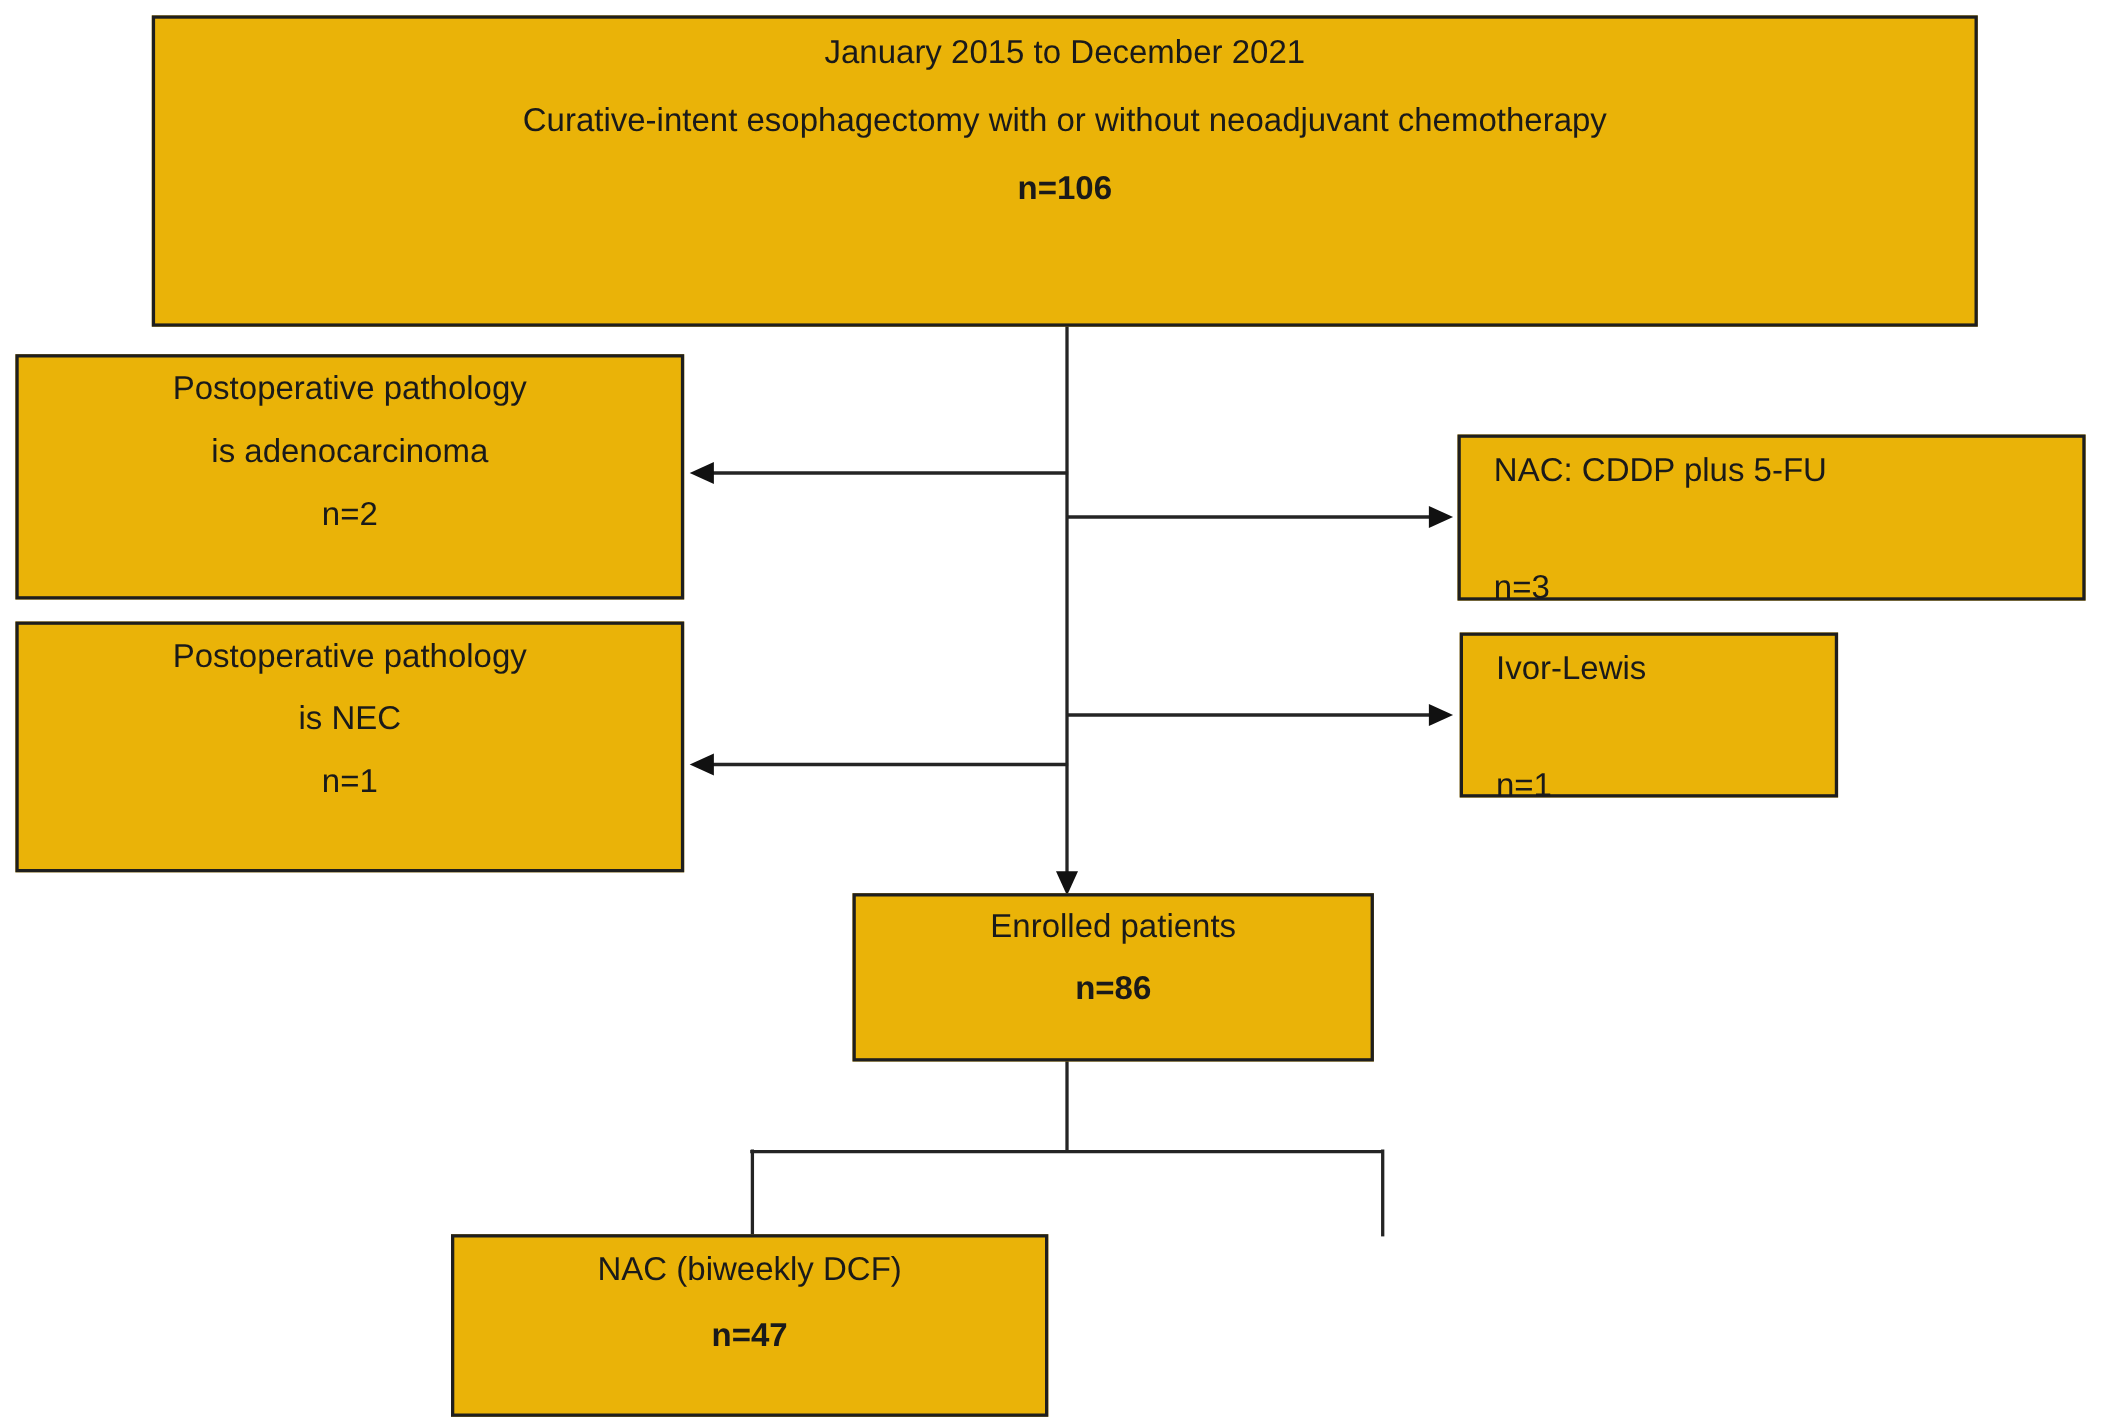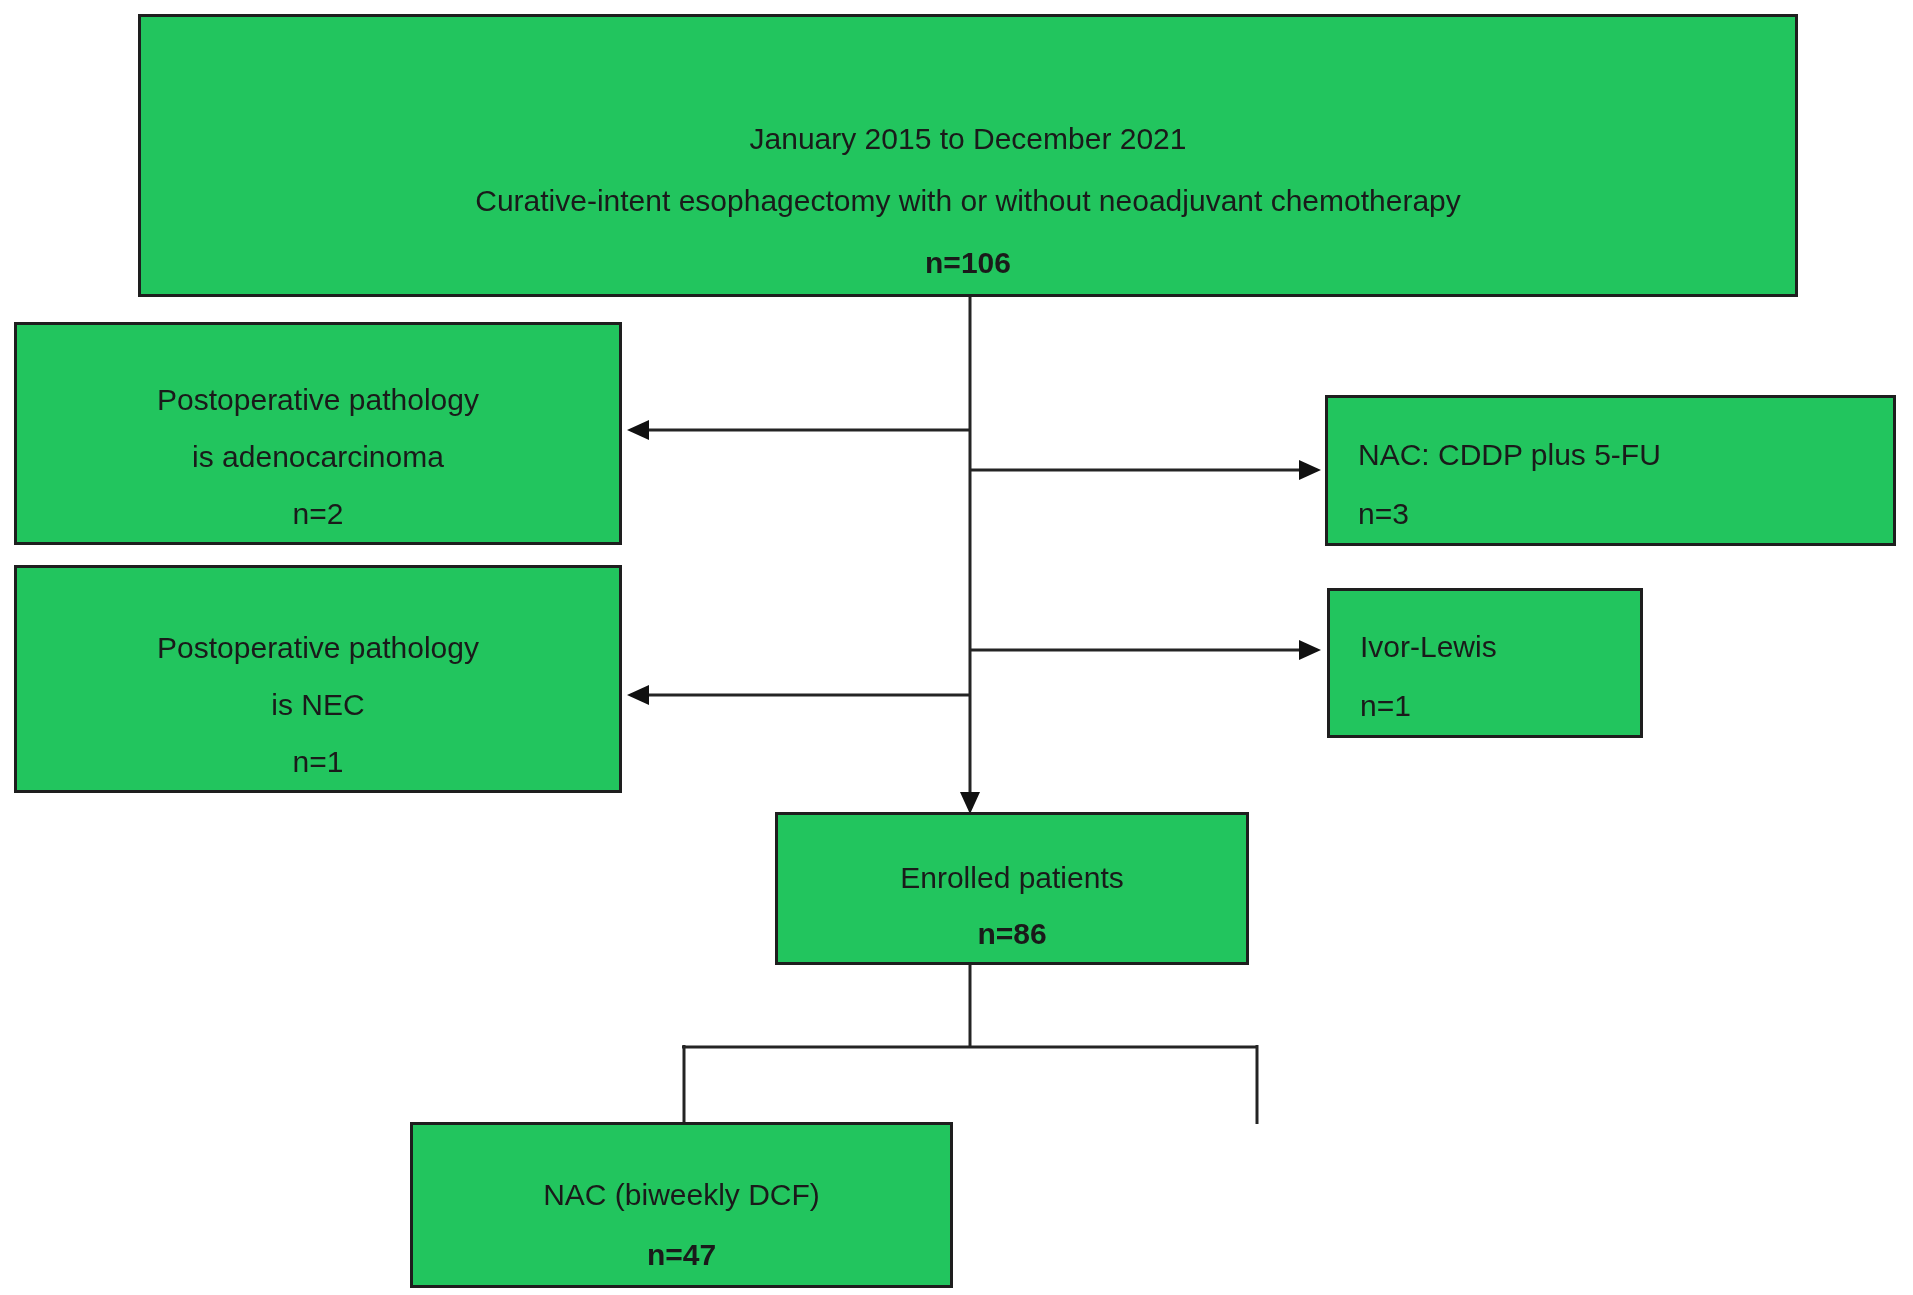--- a/index.html
+++ b/index.html
@@ -20,37 +20,37 @@
     position: absolute;
     left: 0;
     top: 0;
     width: 1913px;
     height: 1295px;
   }
   .node {
     position: absolute;
     box-sizing: border-box;
     border: 3px solid #1e1e1e;
-    background: #22c55e;
+    background: #eab308;
     display: flex;
     flex-direction: column;
-    justify-content: flex-end;
+    justify-content: flex-start;
     font-size: 30px;
     line-height: 57px;
   }
   .node.center { align-items: center; text-align: center; }
-  .node.left   { align-items: flex-start; text-align: left; padding-left: 30px; }
+  .node.left   { align-items: flex-start; text-align: left; padding-left: 30px; gap: 48px; }
   .bold { font-weight: bold; }
 
   
   #box-criteria  { left: 138px;  top: 14px;   width: 1660px; height: 283px; line-height: 62px; }
   #box-adeno     { left: 14px;   top: 322px;  width: 608px;  height: 223px; }
   #box-nec       { left: 14px;   top: 565px;  width: 608px;  height: 228px; }
   #box-nac-cddp  { left: 1325px; top: 395px;  width: 571px;  height: 151px; line-height: 59px; }
-  #box-ivor      { left: 1327px; top: 588px;  width: 316px;  height: 150px; line-height: 59px; }
+  #box-ivor      { left: 1327px; top: 575px;  width: 344px;  height: 150px; line-height: 59px; }
   #box-enrolled  { left: 733px;  top: 812px;  width: 474px;  height: 153px; line-height: 56px; margin-left: 42px; }
   #box-nac-dcf   { left: 410px;  top: 1122px; width: 543px;  height: 166px; line-height: 60px; }
   #box-upfront   { left: 981px;  top: 1122px; width: 550px;  height: 166px; line-height: 60px; }
 
   svg line { stroke: #242424; stroke-width: 3; }
   svg polygon { fill: #111111; stroke: none; }
 </style>
 </head>
 <body>
 

